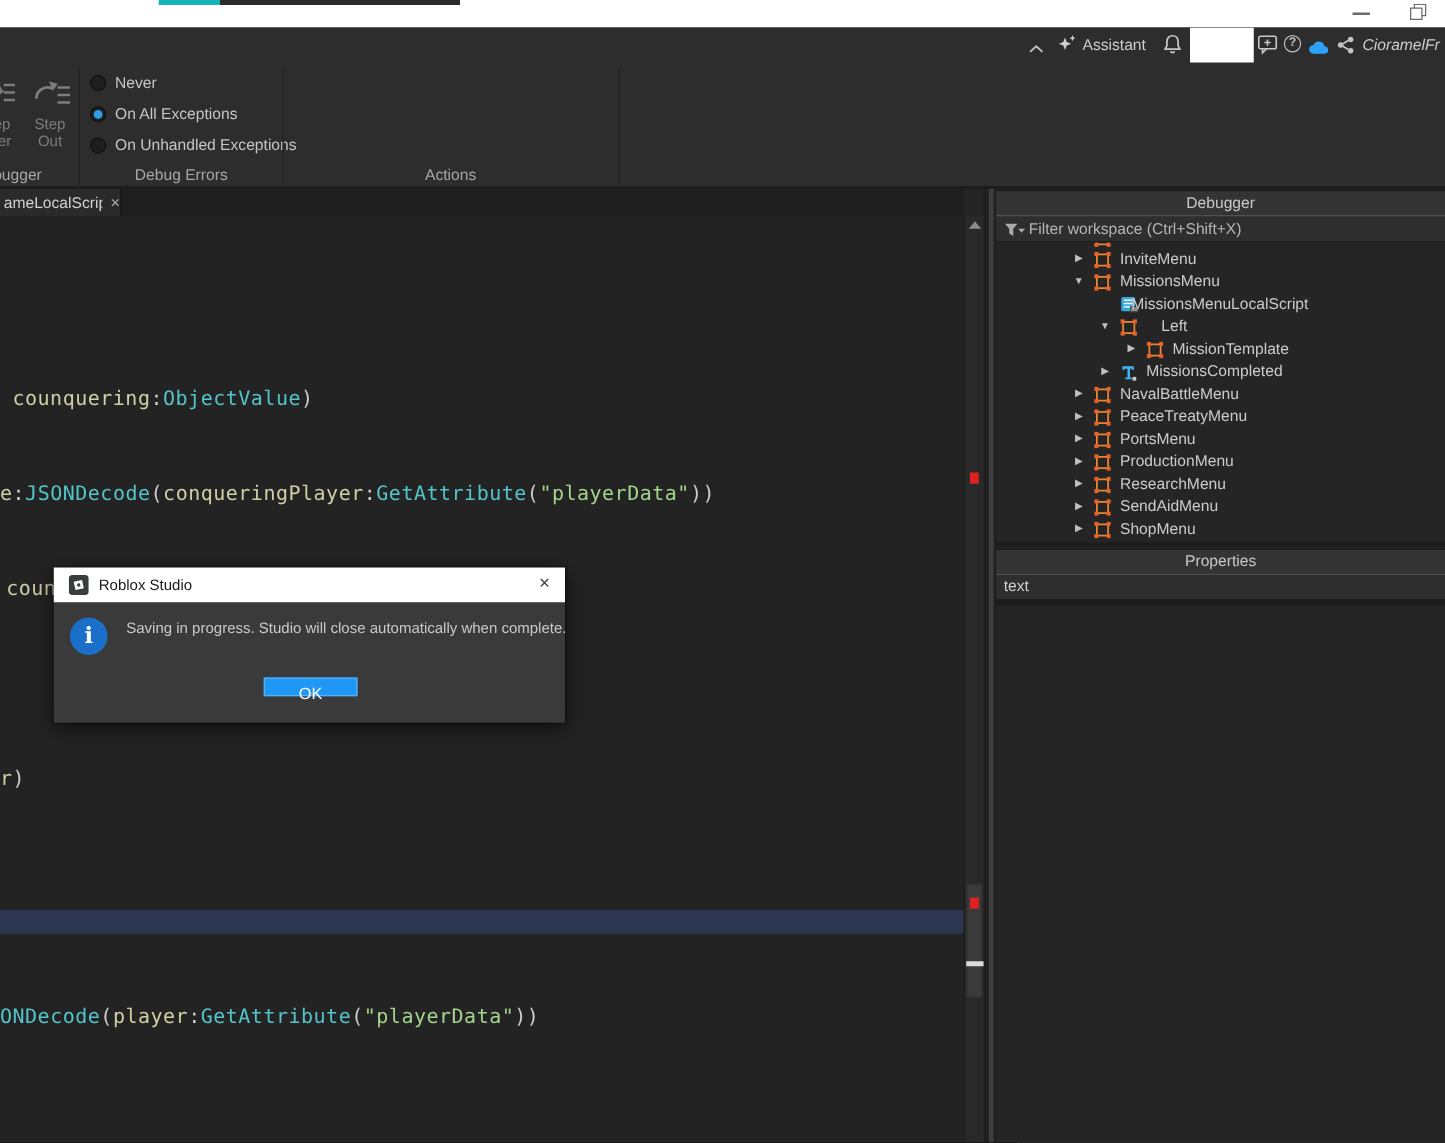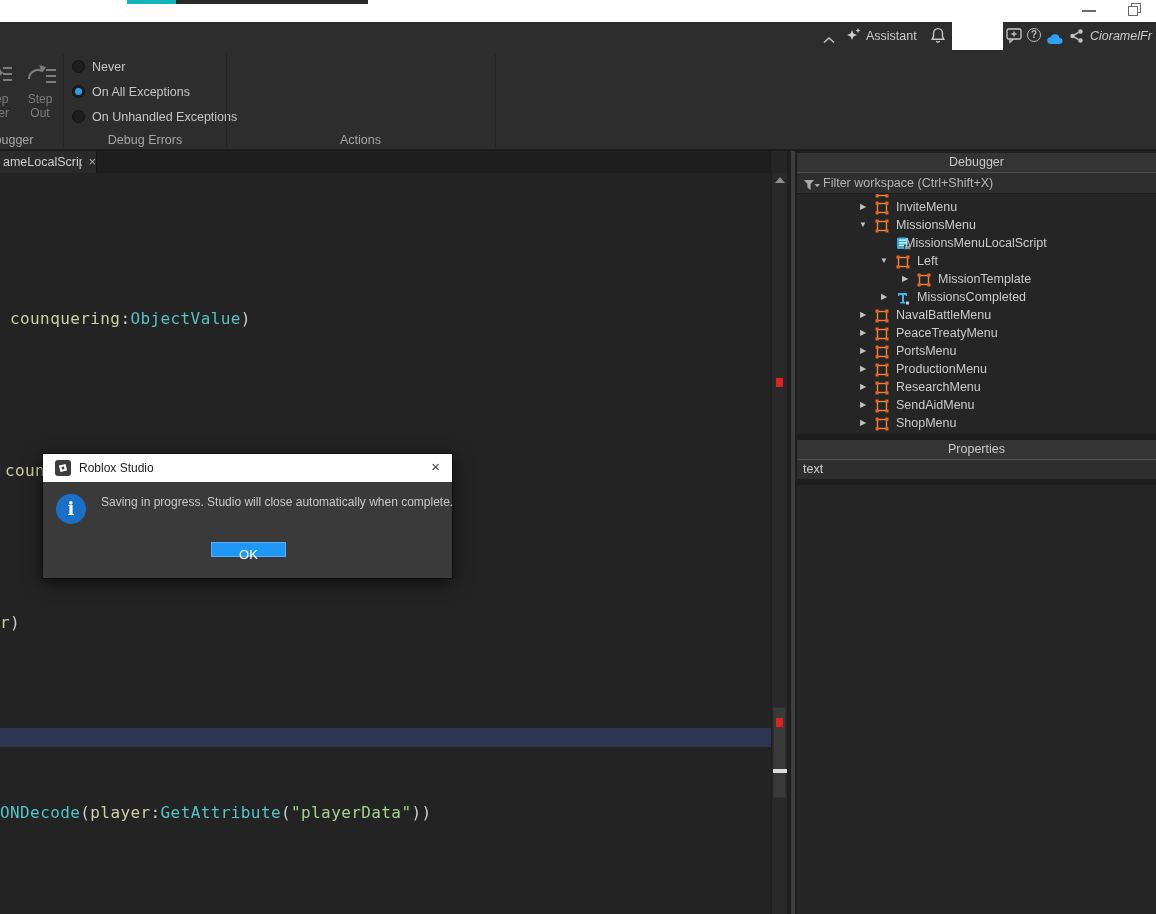--- a/index.html
+++ b/index.html
@@ -217,20 +217,21 @@
   <div class="tabbar">
     <div class="tab">
       <span class="tab-title">ameLocalScript</span>
       <span class="tab-close">×</span>
     </div>
   </div>
 
   <div class="editor">
     <div class="hl-line" style="top: 555px;"></div>
   <div class="code-line" style="top: 136px; left: 10px;"><span class="sg-id">counquering</span><span class="sg-pl">:</span><span class="sg-ty">ObjectValue</span><span class="sg-pl">)</span></div>
+      <div class="code-line" style="top: 212px; left: 0px;"><span class="sg-id">e</span><span class="sg-pl">:</span><span class="sg-ty">JSONDecode</span><span class="sg-pl">(</span><span class="sg-id">conqueringPlayer</span><span class="sg-pl">:</span><span class="sg-ty">GetAttribute</span><span class="sg-pl">(</span><span class="sg-st">"playerData"</span><span class="sg-pl">))</span></div>
       <div class="code-line" style="top: 288px; left: 5px;"><span class="sg-id">count</span></div>
       <div class="code-line" style="top: 440px; left: 0px;"><span class="sg-id">r</span><span class="sg-pl">)</span></div>
       <div class="code-line" style="top: 630px; left: 0px;"><span class="sg-ty">ONDecode</span><span class="sg-pl">(</span><span class="sg-id">player</span><span class="sg-pl">:</span><span class="sg-ty">GetAttribute</span><span class="sg-pl">(</span><span class="sg-st">"playerData"</span><span class="sg-pl">))</span></div>
     </div>
 
   <div class="vscroll">
     <div class="vs-arrow"></div>
     <div class="red-mark" style="left:4px;top:205px;"></div>
     <div class="vs-thumb"></div>
     <div class="red-mark" style="left:4px;top:545px;"></div>
@@ -291,21 +292,21 @@
         </div>
         <div class="tree-row" style="top: 59px;">
           <span class="tree-arrow" style="left:82px">▼</span>
           <span class="tree-icon" style="left:99px"><svg width="14" height="14">
     <rect x="2.5" y="2.5" width="9" height="9" fill="none" style="stroke:var(--frame-orange,#ef8532)" stroke-width="1.4"></rect>
     <rect x="0.5" y="0.5" width="3.2" height="3.2" style="fill:var(--frame-corner,#e8622c)"></rect>
     <rect x="10.3" y="0.5" width="3.2" height="3.2" style="fill:var(--frame-corner,#e8622c)"></rect>
     <rect x="0.5" y="10.3" width="3.2" height="3.2" style="fill:var(--frame-corner,#e8622c)"></rect>
     <rect x="10.3" y="10.3" width="3.2" height="3.2" style="fill:var(--frame-corner,#e8622c)"></rect>
             </svg></span>
-          <span class="tree-label" style="left:120px">Left</span>
+          <span class="tree-label" style="left:132px">Left</span>
         </div>
         <div class="tree-row" style="top: 77px;">
           <span class="tree-arrow" style="left:103px">▶</span>
           <span class="tree-icon" style="left:120px"><svg width="14" height="14">
     <rect x="2.5" y="2.5" width="9" height="9" fill="none" style="stroke:var(--frame-orange,#ef8532)" stroke-width="1.4"></rect>
     <rect x="0.5" y="0.5" width="3.2" height="3.2" style="fill:var(--frame-corner,#e8622c)"></rect>
     <rect x="10.3" y="0.5" width="3.2" height="3.2" style="fill:var(--frame-corner,#e8622c)"></rect>
     <rect x="0.5" y="10.3" width="3.2" height="3.2" style="fill:var(--frame-corner,#e8622c)"></rect>
     <rect x="10.3" y="10.3" width="3.2" height="3.2" style="fill:var(--frame-corner,#e8622c)"></rect>
             </svg></span>

